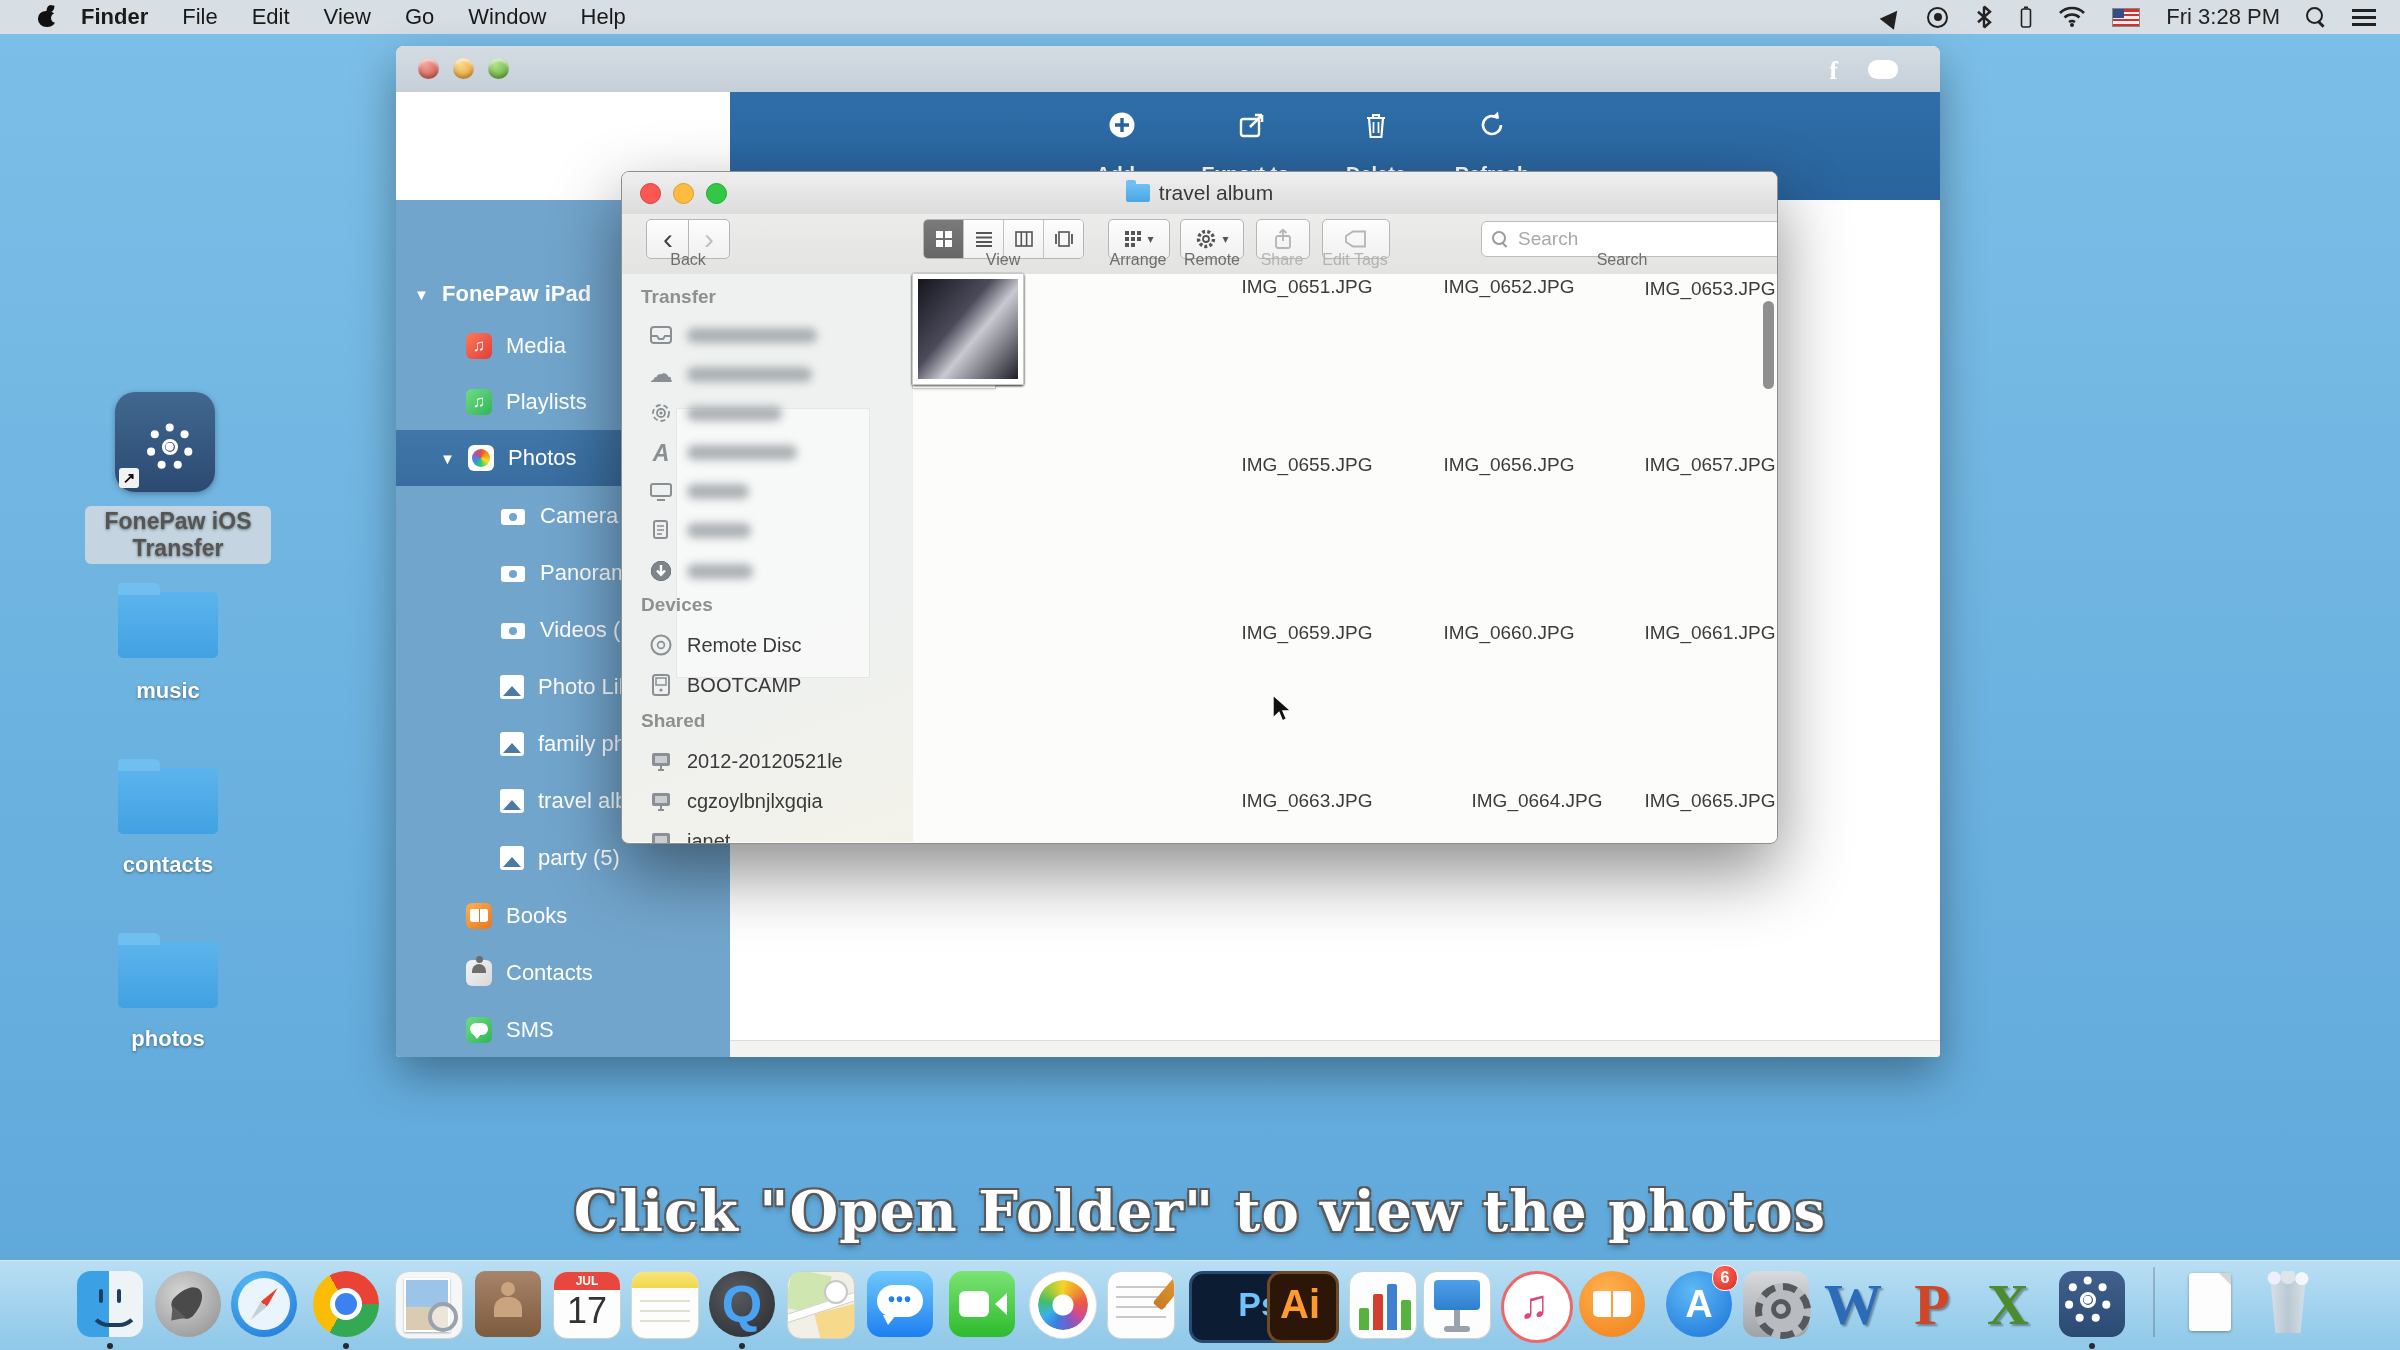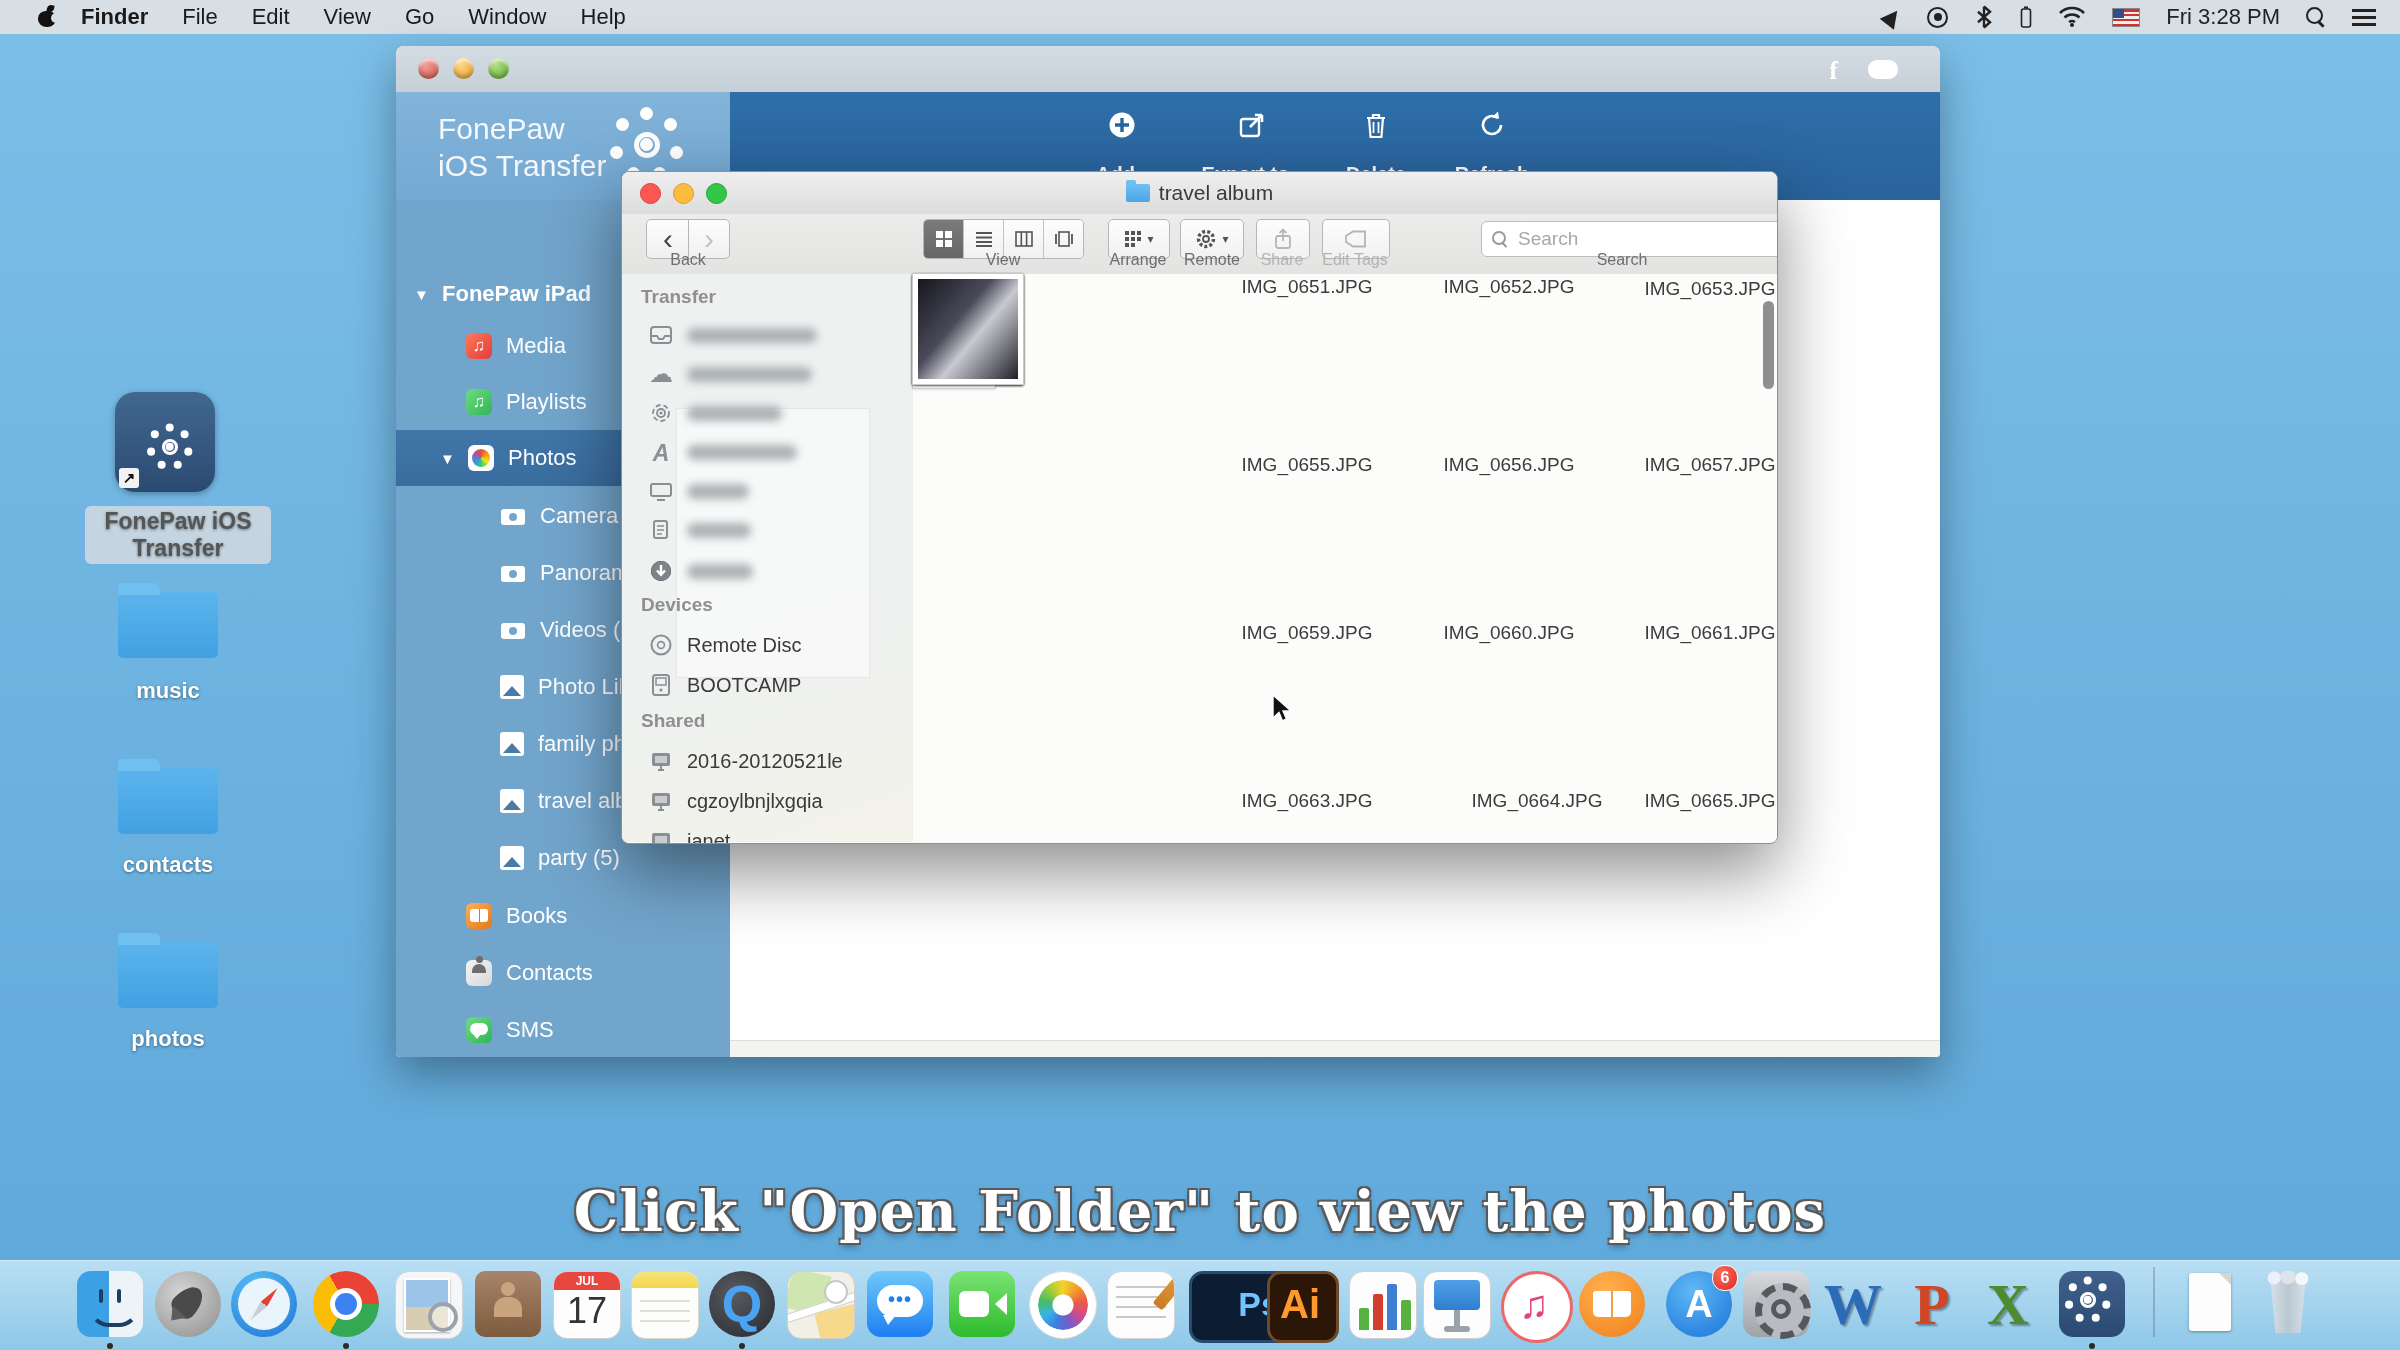--- a/index.html
+++ b/index.html
@@ -276,27 +276,20 @@
   <div class="dt-label" style="left:68px;top:1026px;width:200px;">photos</div>
 
   <div id="fpwin">
     <div id="fp-titlebar">
       <div class="tl red" style="left:22px;"></div>
       <div class="tl yel" style="left:57px;"></div>
       <div class="tl grn" style="left:92px;"></div>
       <div style="position:absolute;right:102px;top:10px;color:#fff;font-size:26px;font-weight:bold;font-family:'Liberation Serif',serif;">f</div>
       <div style="position:absolute;right:42px;top:14px;width:30px;height:19px;background:#fff;border-radius:9px;"></div>
     </div>
-    <div id="fp-header-left">
-      <div class="fp-brand" style="position:absolute;left:42px;top:18px;">FonePaw</div>
-      <div class="fp-brand" style="position:absolute;left:42px;top:55px;">iOS Transfer</div>
-      <div class="snow" style="left:238px;top:40px;">
-          <i></i>
-        </div>
-    </div>
     <div id="fp-header-right">
       <div class="fp-tbtn" style="left:332px;">
         <svg width="30" height="30" viewBox="0 0 30 30">
             <circle cx="15" cy="15" r="12.5" fill="#fff"></circle>
             <path d="M15 8 v14 M8 15 h14" stroke="#29639c" stroke-width="3.4"></path>
           </svg>
         <div class="lab"><span>Add</span><span class="caret">▾</span></div>
       </div>
       <div class="fp-tbtn" style="left:462px;">
         <svg width="30" height="30" viewBox="0 0 30 30">
@@ -558,21 +551,21 @@
         <span>BOOTCAMP</span>
       </div>
 
       <div class="fs-head" style="top:436px;">Shared</div>
       <div class="fs-row" style="top:468px;">
         <span class="ic"><svg width="24" height="24" viewBox="0 0 24 24">
               <rect x="3" y="4" width="18" height="13" rx="2" fill="#8a8f94"></rect>
               <rect x="6" y="7" width="12" height="7" fill="#c9ccd0"></rect>
               <path d="M9 21 h6 M12 17 v4" stroke="#8a8f94" stroke-width="2"></path>
             </svg></span>
-        <span>2016-20120521le</span>
+        <span>2012-20120521le</span>
       </div>
       <div class="fs-row" style="top:508px;">
         <span class="ic"><svg width="24" height="24" viewBox="0 0 24 24">
               <rect x="3" y="4" width="18" height="13" rx="2" fill="#8a8f94"></rect>
               <rect x="6" y="7" width="12" height="7" fill="#c9ccd0"></rect>
               <path d="M9 21 h6 M12 17 v4" stroke="#8a8f94" stroke-width="2"></path>
             </svg></span>
         <span>cgzoylbnjlxgqia</span>
       </div>
       <div class="fs-row" style="top:548px;">

